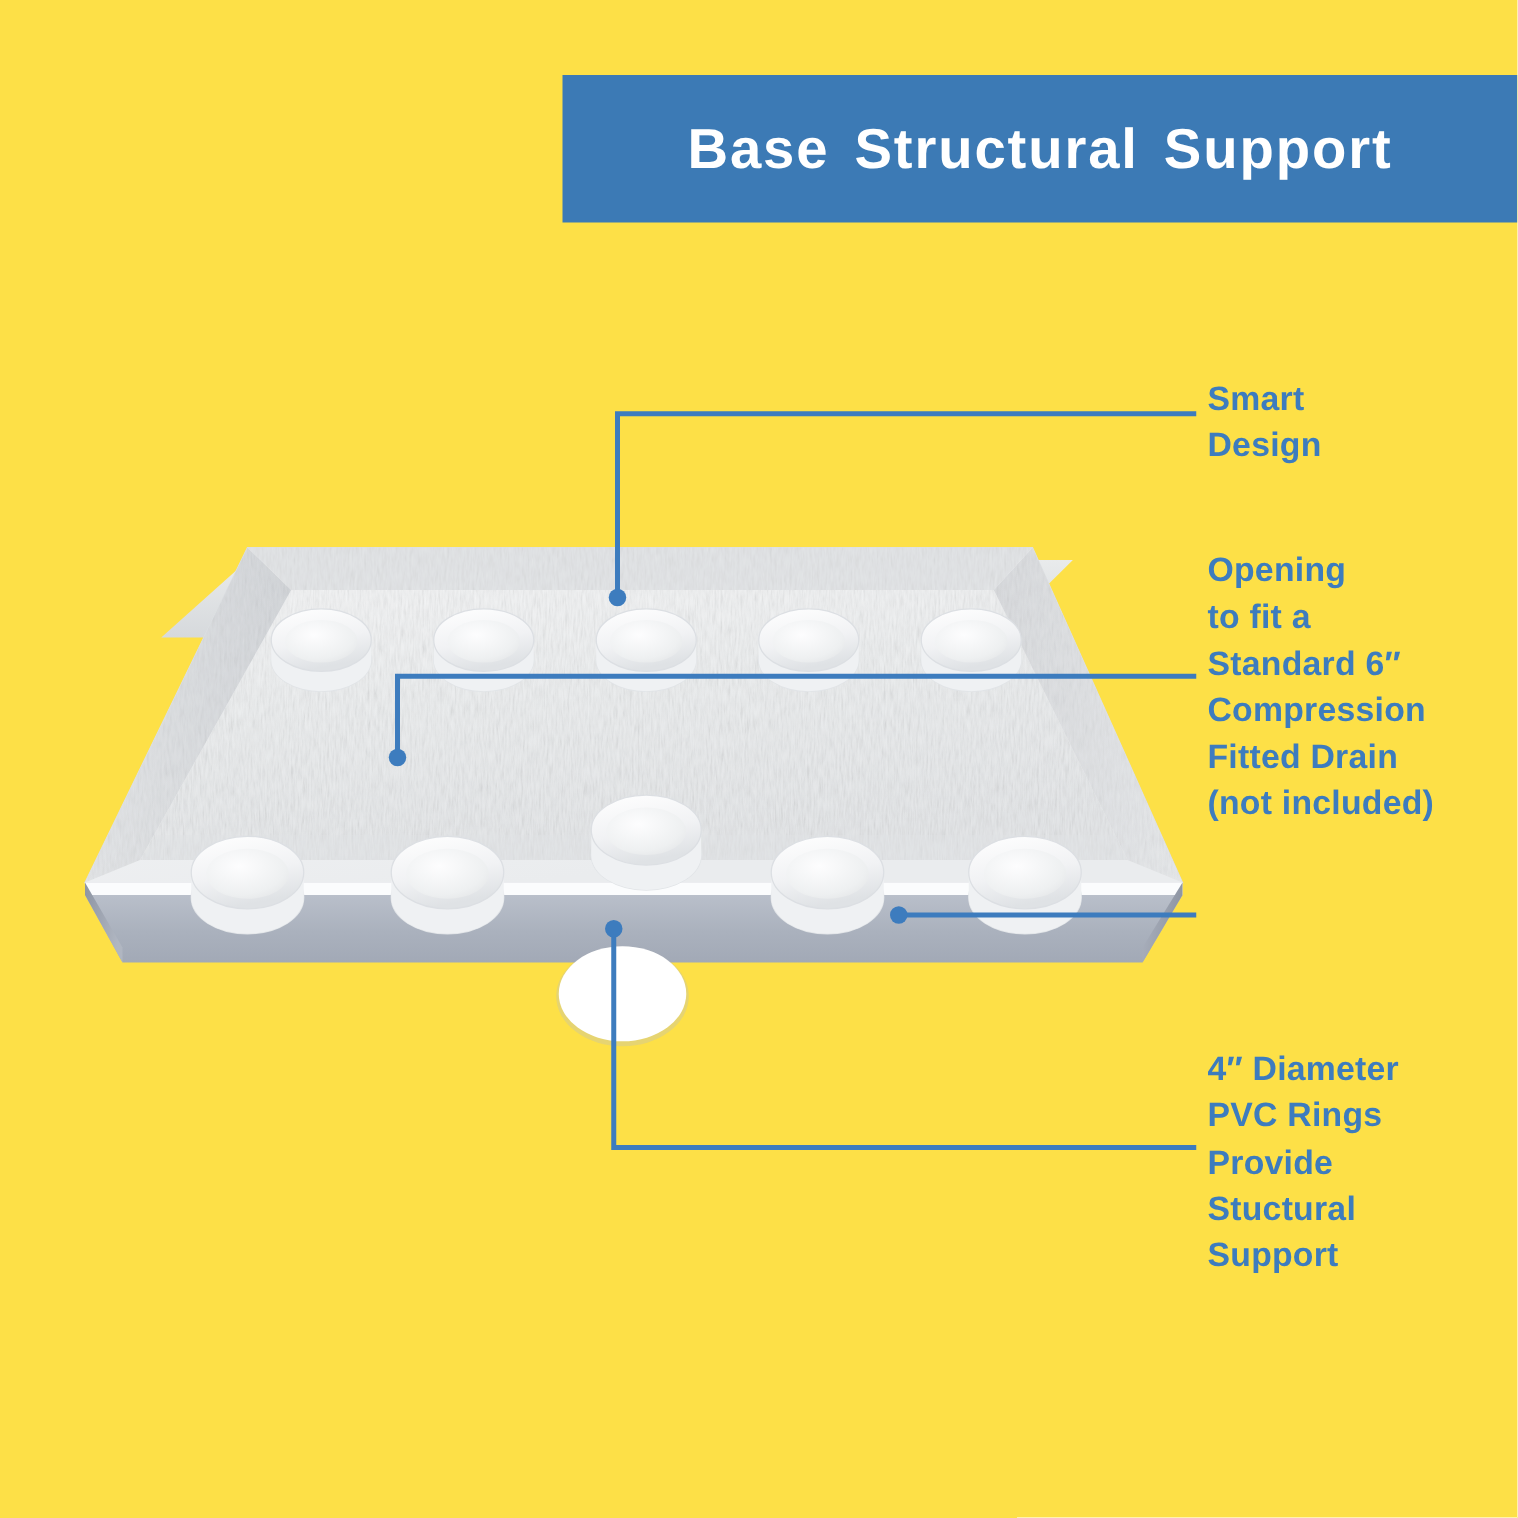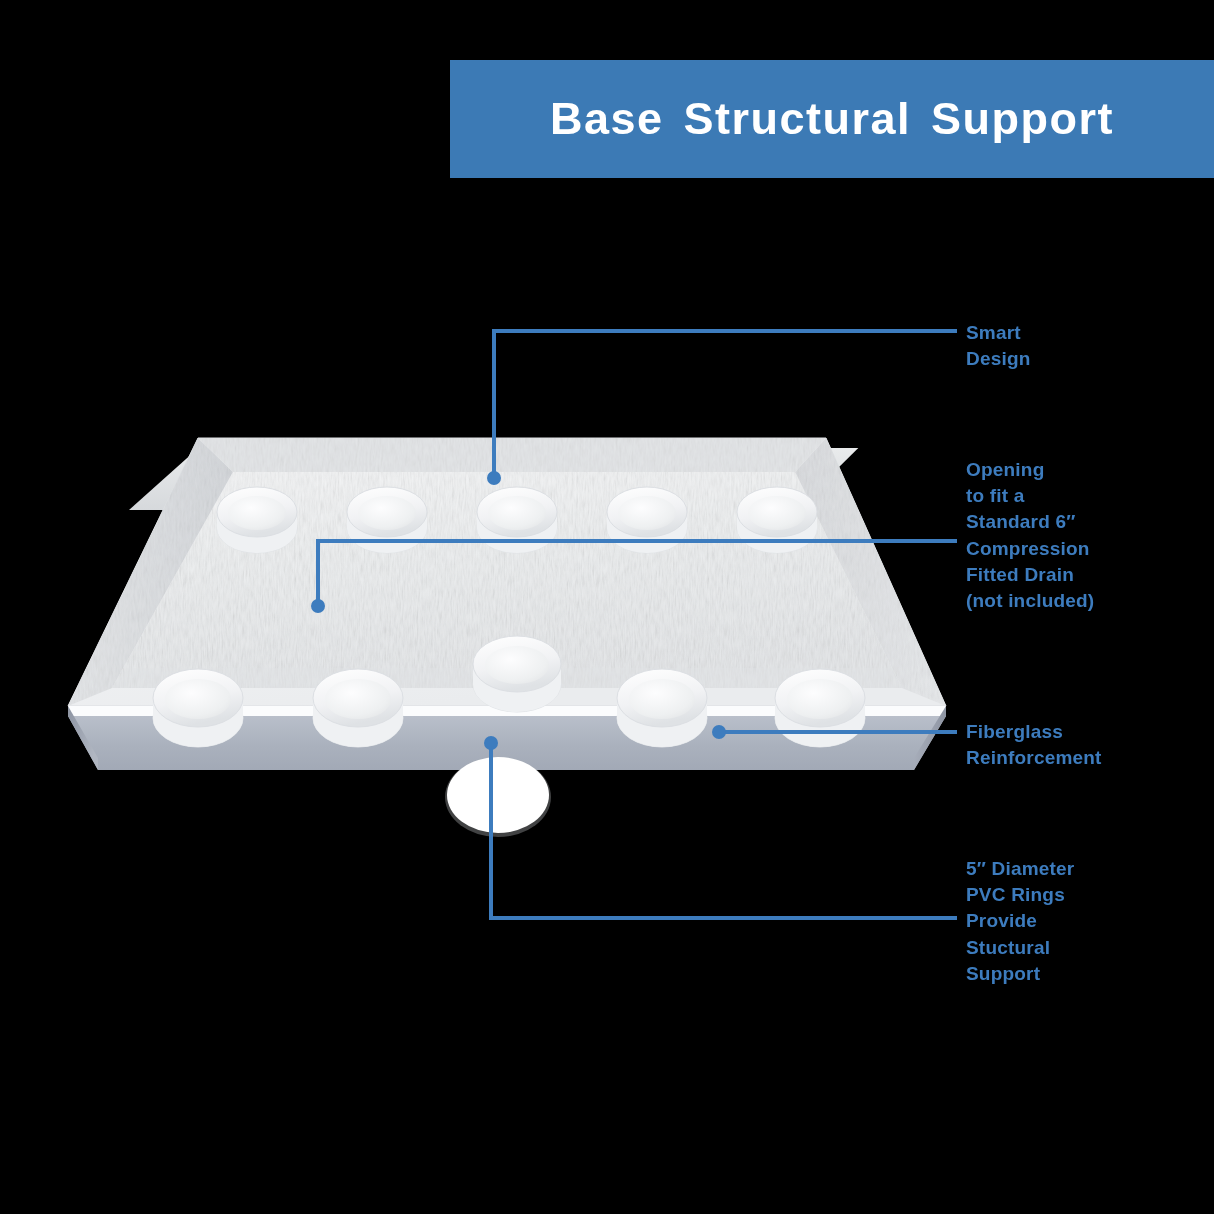--- a/index.html
+++ b/index.html
@@ -7,21 +7,21 @@
     padding: 0;
     background: #ffffff;
   }
   body {
     font-family: "Liberation Sans", sans-serif;
   }
   #page {
     position: relative;
     width: 1214px;
     height: 1214px;
-    background: #000000;
+    background: #fde047;
     overflow: hidden;
   }
 
   
   #header-banner {
     position: absolute;
     left: 450px;
     top: 60px;
     width: 764px;
     height: 118px;
@@ -51,25 +51,24 @@
   #product-illustration svg {
     display: block;
   }
 
   
   .callout-label {
     position: absolute;
     color: #3d7cbe;
     font-family: "Liberation Sans", sans-serif;
     font-weight: bold;
-    font-size: 19px;
+    font-size: 27px;
     line-height: 1.38;
     letter-spacing: 0.2px;
     white-space: pre-line;
-    margin-top: 19px;
   }
   #label-smart-design   { left: 966px; top: 301px;  width: 248px; }
   #label-opening-drain  { left: 966px; top: 438px;  width: 248px; }
   #label-fiberglass     { left: 966px; top: 700px;  width: 248px; }
   #label-pvc-rings      { left: 966px; top: 837px;  width: 248px; }
 
   
   #leader-lines {
     position: absolute;
     left: 0;
@@ -327,23 +326,21 @@
   <div class="callout-label" id="label-smart-design">Smart
 Design</div>
 
   <div class="callout-label" id="label-opening-drain">Opening
 to fit a
 Standard 6″
 Compression
 Fitted Drain
 (not included)</div>
 
-  <div class="callout-label" id="label-fiberglass">Fiberglass
-Reinforcement</div>
-
-  <div class="callout-label" id="label-pvc-rings">5″ Diameter
+
+  <div class="callout-label" id="label-pvc-rings">4″ Diameter
 PVC Rings
 Provide
 Stuctural
 Support</div>
 
 
 </div>
 
 </body></html>

